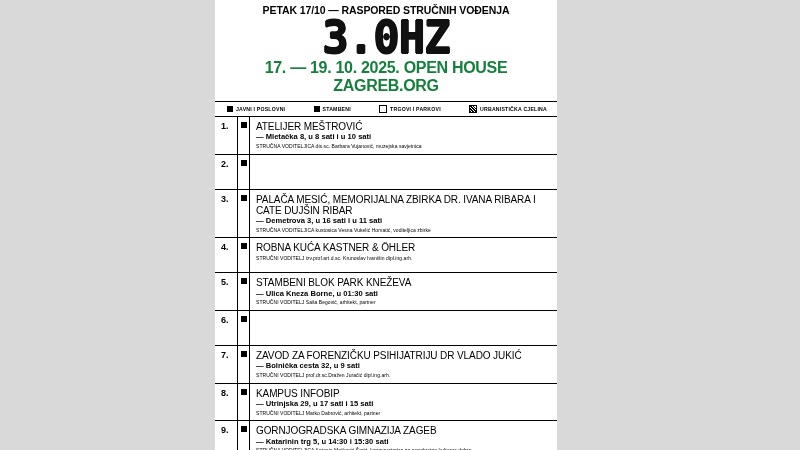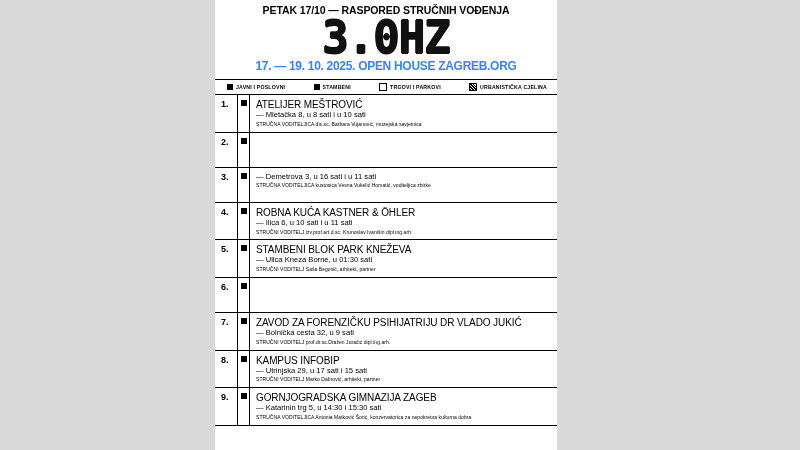--- a/index.html
+++ b/index.html
@@ -51,24 +51,24 @@
     color: #111;
     position: relative;
     text-shadow:
       0.8px 0 0 #111,
       -0.8px 0 0 #111,
       0 0.8px 0 #111,
       0 -0.8px 0 #111;
   }
   .subtitle {
     margin-top: 3px;
-    font-size: 12px;
+    font-size: 16px;
     font-weight: bold;
     letter-spacing: -0.3px;
-    color: #3b82f6;
+    color: #15803d;
   }
 
   
   .legend {
     margin-top: 6px;
     display: flex;
     justify-content: space-between;
     align-items: center;
     padding: 0 10px 0 12px;
     border-top: 1.2px solid #000;
@@ -143,21 +143,21 @@
   .title {
     font-size: 10px;
     font-weight: normal;
     letter-spacing: -0.1px;
     line-height: 1.12;
     color: #000;
     text-transform: uppercase;
   }
   .addr {
     font-size: 7.6px;
-    font-weight: normal;
+    font-weight: bold;
     line-height: 1.15;
     margin-top: 1px;
     color: #000;
   }
   .guide {
     font-size: 5px;
     line-height: 1.15;
     margin-top: 2px;
     color: #000;
     letter-spacing: 0.05px;
@@ -214,33 +214,33 @@
             <span class="mark"></span>
           </div>
       </div>
 
       <div class="row">
         <div class="num">3.</div>
         <div class="markcol">
             <span class="mark"></span>
           </div>
         <div class="content">
+          <div class="title">PALAČA MESIĆ, MEMORIJALNA ZBIRKA DR. IVANA RIBARA I CATE DUJŠIN RIBAR</div>
           <div class="addr">— Demetrova 3, u 16 sati i u 11 sati</div>
           <div class="guide">STRUČNA VODITELJICA kustosica Vesna Vukelić Horvatić, voditeljica zbirke</div>
         </div>
       </div>
 
       <div class="row">
         <div class="num">4.</div>
         <div class="markcol">
             <span class="mark"></span>
           </div>
         <div class="content">
           <div class="title">ROBNA KUĆA KASTNER &amp; ÖHLER</div>
-          <div class="addr">— Ilica 6, u 10 sati i u 11 sati</div>
           <div class="guide">STRUČNI VODITELJ izv.prof.art.d.sc. Krunoslav Ivanišin dipl.ing.arh.</div>
         </div>
       </div>
 
       <div class="row">
         <div class="num">5.</div>
         <div class="markcol">
             <span class="mark"></span>
           </div>
         <div class="content">

